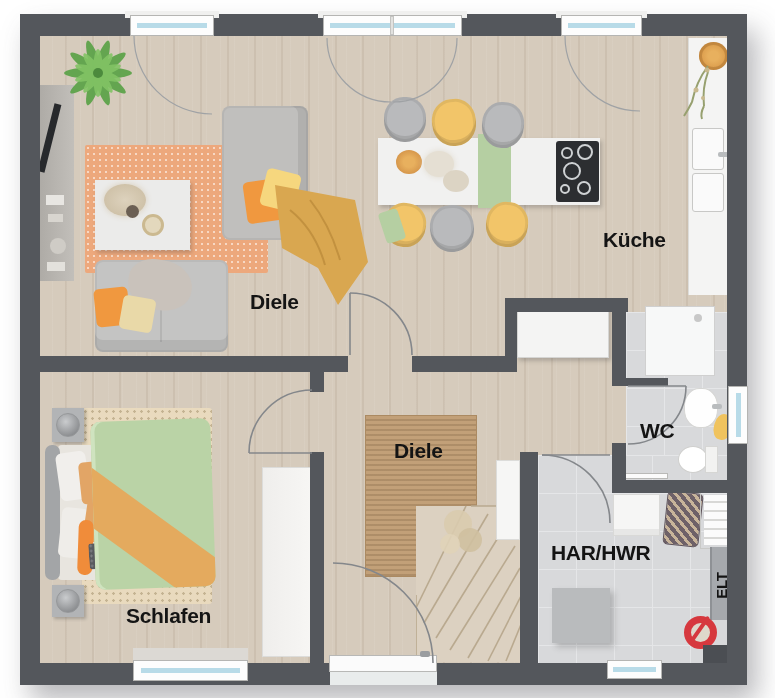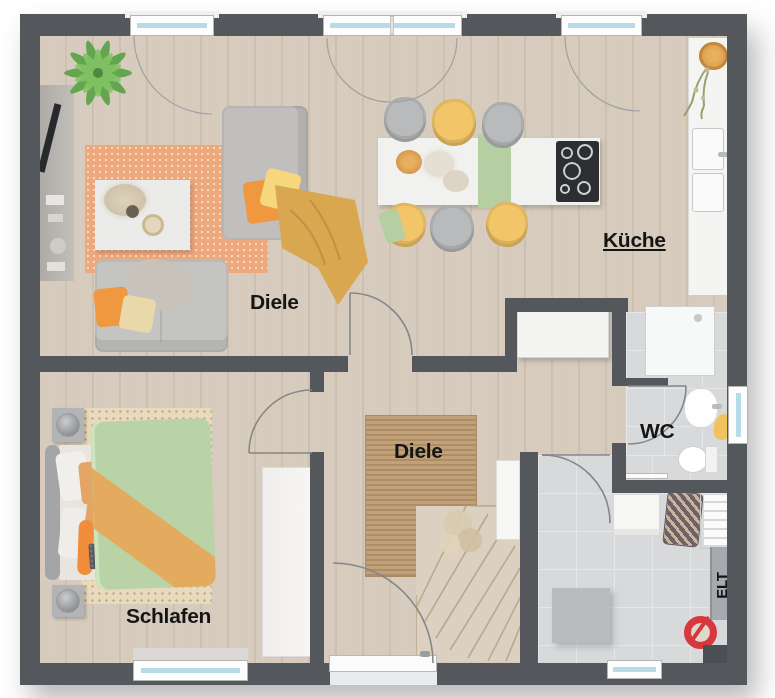--- a/index.html
+++ b/index.html
@@ -253,19 +253,20 @@
     <g stroke="#9fa2a5" stroke-width="1.2" fill="none">
 
       <path d="M134,36 A78,78 0 0 0 212,114"></path>
       <path d="M327,38 A64,64 0 0 0 391,102"></path>
       <path d="M457,38 A64,64 0 0 1 393,102"></path>
       <path d="M565,36 A75,75 0 0 0 640,111"></path>
     </g>
   </svg>
 
   <div class="abs label" style="left:250px;top:290px;">Diele</div>
-  <div class="abs label" style="left:603px;top:228px;text-decoration:underline;">Küche</div>
+  <div class="abs label" style="left:603px;top:228px;">Küche</div>
   <div class="abs label" style="left:126px;top:604px;">Schlafen</div>
   <div class="abs label" style="left:394px;top:439px;">Diele</div>
   <div class="abs label" style="left:640px;top:419px;">WC</div>
+  <div class="abs label" style="left:551px;top:541px;">HAR/HWR</div>
   <div class="abs label small" style="left:701px;top:577px;width:40px;text-align:center;transform:rotate(-90deg);">ELT</div>
 
 </div>
 
 </body></html>

